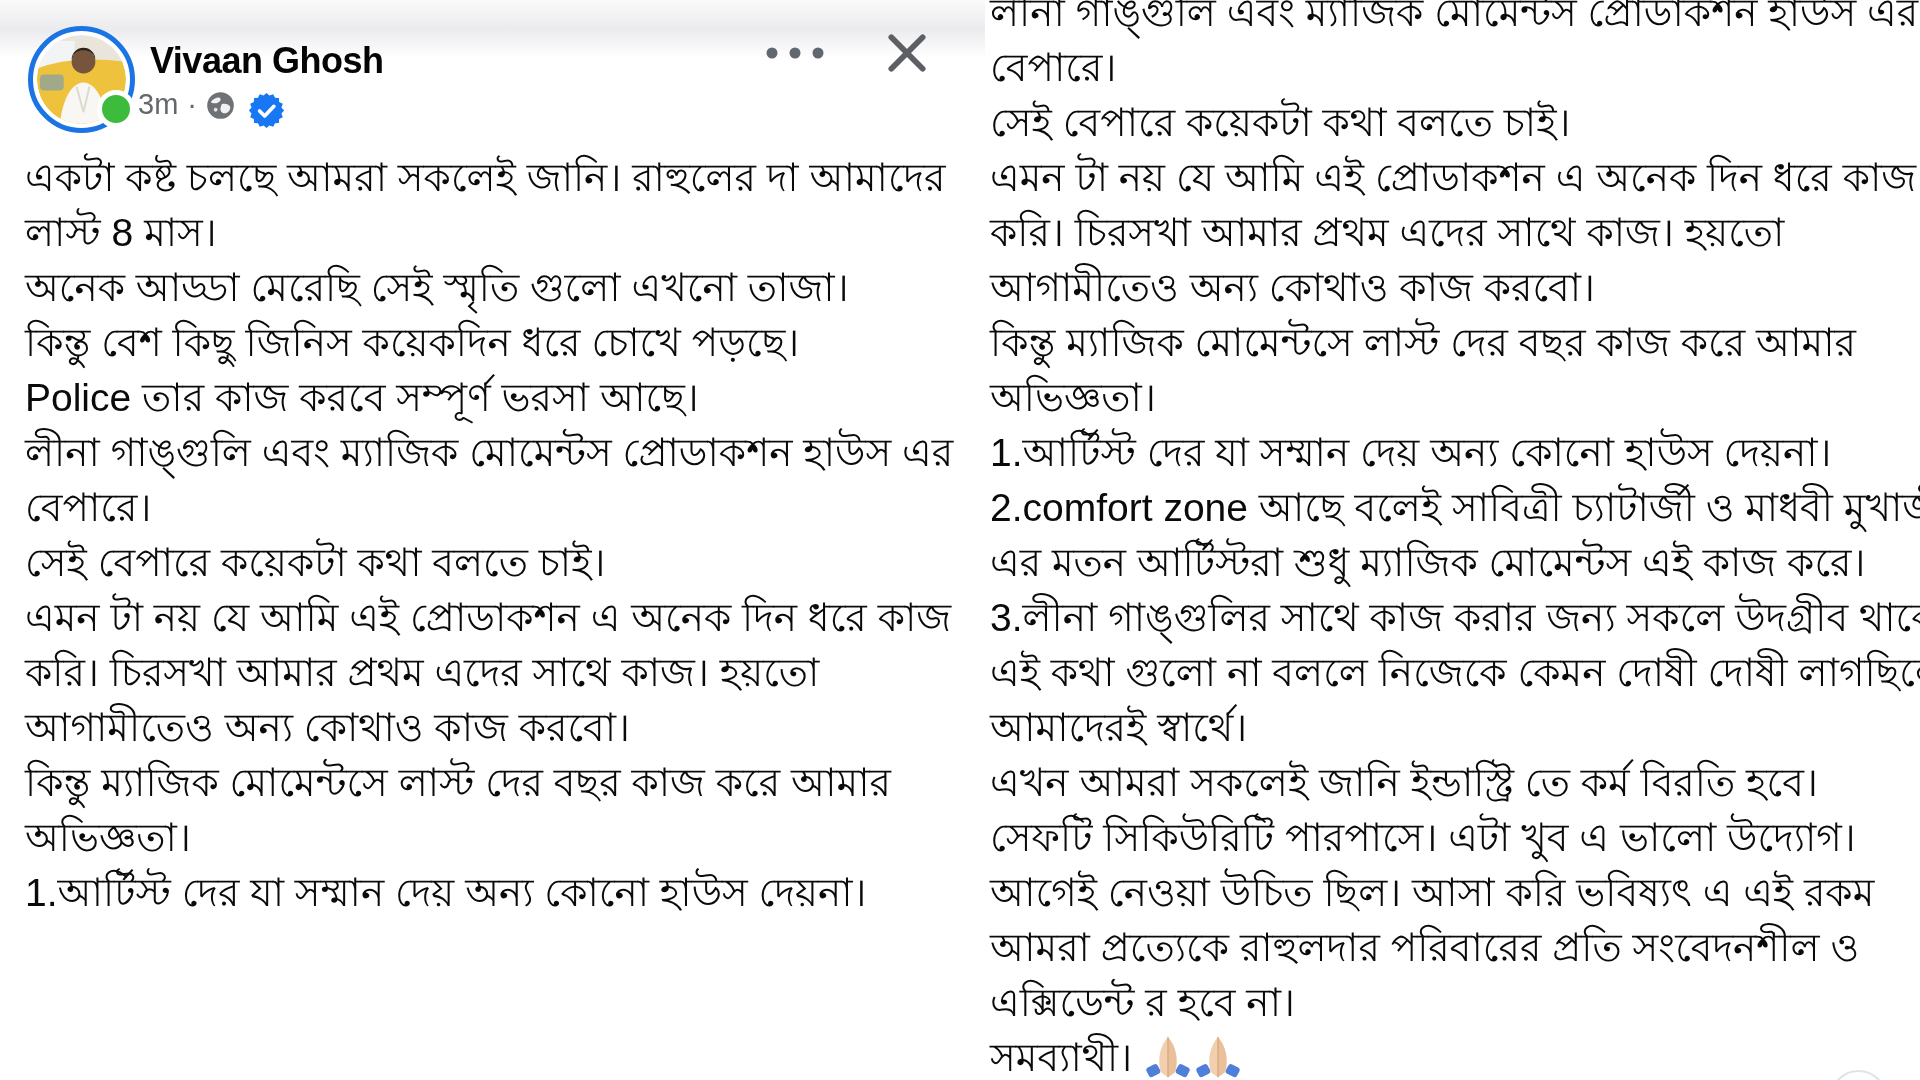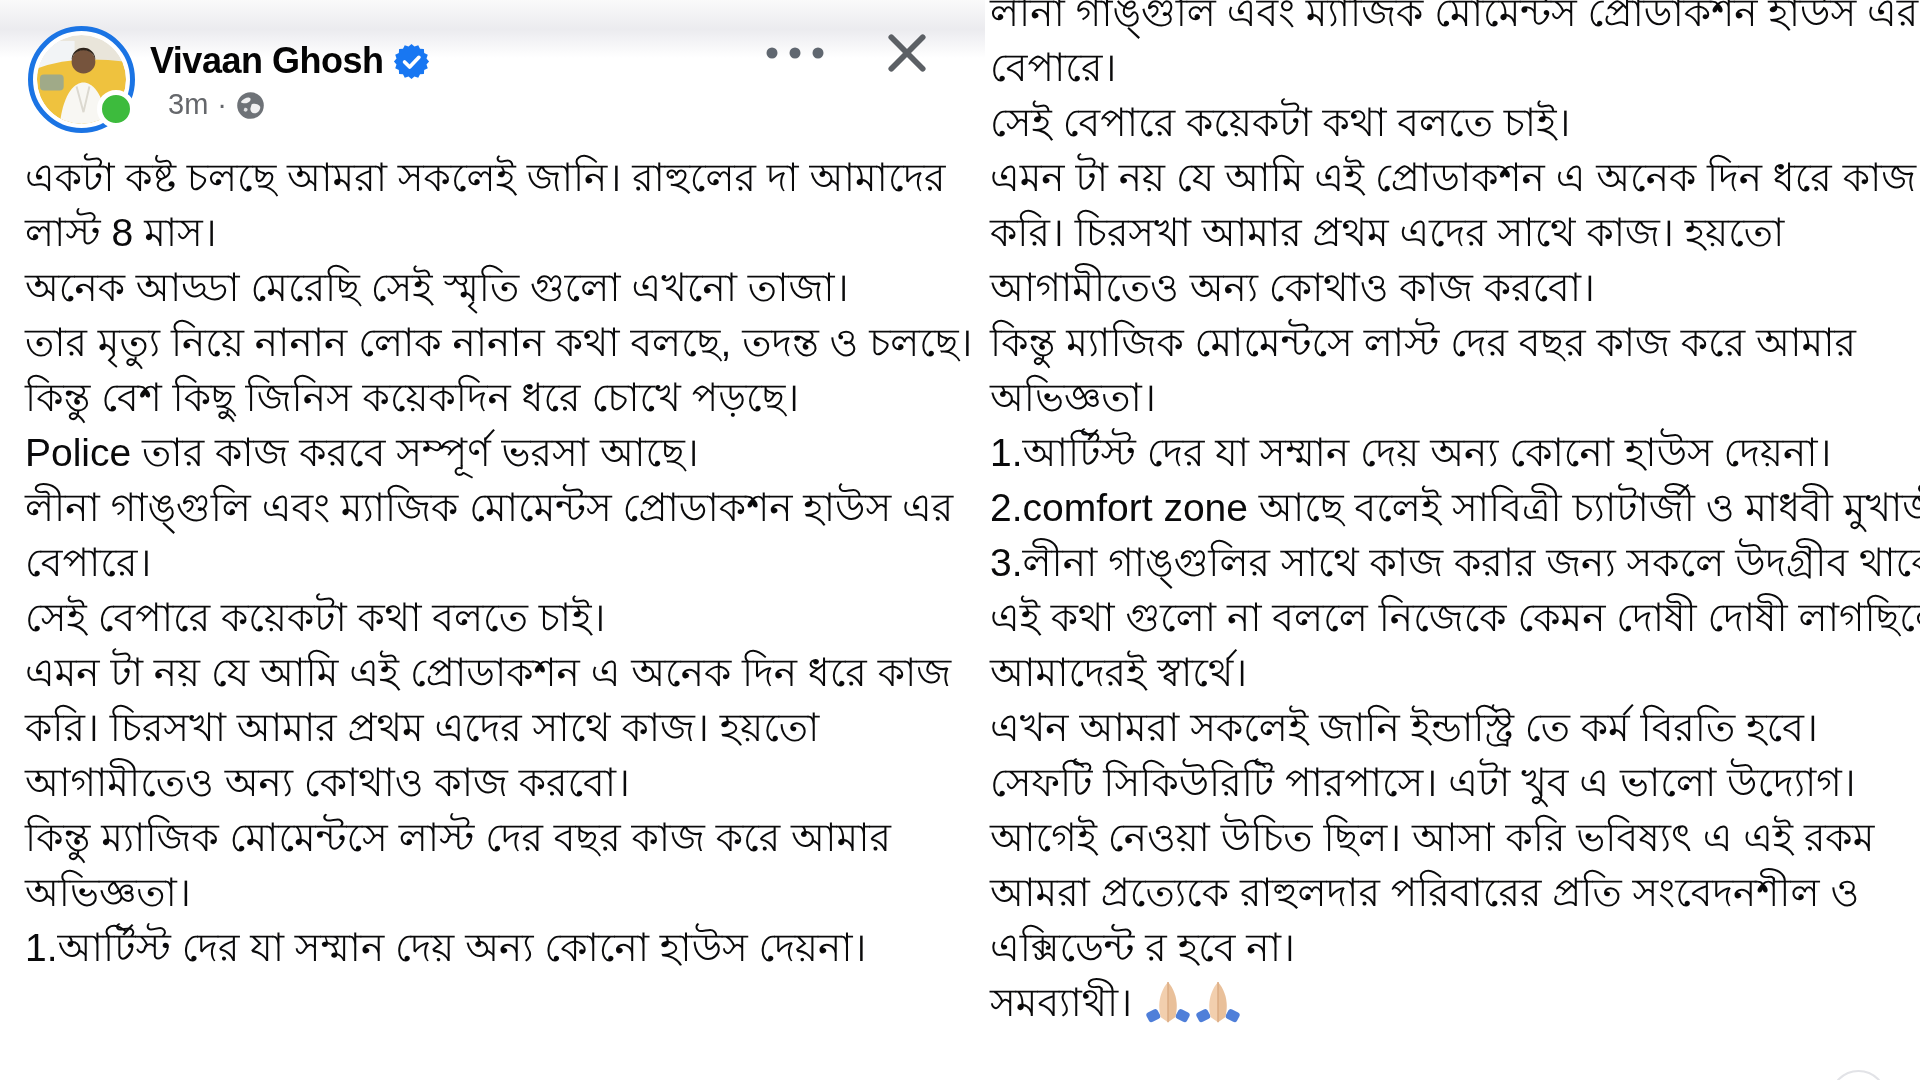--- a/index.html
+++ b/index.html
@@ -17,25 +17,25 @@
     position:absolute;inset:0;border-radius:50%;
     border:5px solid #1b74e4;box-sizing:border-box;background:#fff;
   }
   .avatar-photo{
     position:absolute;left:9px;top:9px;width:89px;height:89px;border-radius:50%;overflow:hidden;
   }
   .online-dot{
     position:absolute;left:69px;top:64px;width:38px;height:38px;border-radius:50%;
     background:#3dbb3d;border:5px solid #ffffff;box-sizing:border-box;
   }
-  .author-row{position:absolute;left:150px;top:40px;display:flex;align-items:center;gap:10px;}
+  .author-row{position:absolute;left:150px;top:40px;display:flex;align-items:center;gap:10px;flex-direction:column;}
   .author-name{font-size:36px;font-weight:bold;color:#050505;letter-spacing:-0.5px;cursor:pointer;}
   .badge{width:37px;height:37px;}
   .meta-row{
-    position:absolute;left:168px;top:88px;display:flex;align-items:center;gap:9px;
+    position:absolute;left:138px;top:88px;display:flex;align-items:center;gap:9px;
     font-size:29px;color:#65676b;
   }
   .globe{width:29px;height:29px;margin-top:2px;}
   .more-btn,.close-btn{
     position:absolute;border:none;background:transparent;padding:0;cursor:pointer;
     display:flex;align-items:center;justify-content:center;
   }
   .more-btn{left:760px;top:30px;width:70px;height:46px;}
   .close-btn{left:874px;top:26px;width:66px;height:54px;}
   
@@ -127,21 +127,20 @@
     <svg width="46" height="46" viewBox="0 0 44 44">
       <path d="M7 7 L37 37 M37 7 L7 37" stroke="#5c6065" stroke-width="5.5" stroke-linecap="round"></path>
     </svg>
   </button>
 
   <div class="col col-left">
     <div>
         <div class="post-line">একটা কষ্ট চলছে আমরা সকলেই জানি। রাহুলের দা আমাদের</div>
         <div class="post-line">লাস্ট 8 মাস।</div>
         <div class="post-line">অনেক আড্ডা মেরেছি সেই স্মৃতি গুলো এখনো তাজা।</div>
-        <div class="post-line">তার মৃত্যু নিয়ে নানান লোক নানান কথা বলছে, তদন্ত ও চলছে।</div>
         <div class="post-line">কিন্তু বেশ কিছু জিনিস কয়েকদিন ধরে চোখে পড়ছে।</div>
         <div class="post-line">Police তার কাজ করবে সম্পূর্ণ ভরসা আছে।</div>
         <div class="post-line">লীনা গাঙ্গুলি এবং ম্যাজিক মোমেন্টস  প্রোডাকশন হাউস এর</div>
         <div class="post-line">বেপারে।</div>
         <div class="post-line">সেই বেপারে কয়েকটা কথা বলতে চাই।</div>
         <div class="post-line">এমন টা নয় যে আমি এই প্রোডাকশন এ অনেক দিন ধরে কাজ</div>
         <div class="post-line">করি। চিরসখা আমার প্রথম এদের সাথে কাজ। হয়তো</div>
         <div class="post-line">আগামীতেও অন্য কোথাও কাজ করবো।</div>
         <div class="post-line">কিন্তু ম্যাজিক মোমেন্টসে লাস্ট দের বছর কাজ করে আমার</div>
         <div class="post-line">অভিজ্ঞতা।</div>
@@ -154,20 +153,21 @@
         <div class="post-line">লীনা গাঙ্গুলি এবং ম্যাজিক মোমেন্টস  প্রোডাকশন হাউস এর</div>
         <div class="post-line">বেপারে।</div>
         <div class="post-line">সেই বেপারে কয়েকটা কথা বলতে চাই।</div>
         <div class="post-line">এমন টা নয় যে আমি এই প্রোডাকশন এ অনেক দিন ধরে কাজ</div>
         <div class="post-line">করি। চিরসখা আমার প্রথম এদের সাথে কাজ। হয়তো</div>
         <div class="post-line">আগামীতেও অন্য কোথাও কাজ করবো।</div>
         <div class="post-line">কিন্তু ম্যাজিক মোমেন্টসে লাস্ট দের বছর কাজ করে আমার</div>
         <div class="post-line">অভিজ্ঞতা।</div>
         <div class="post-line">1.আর্টিস্ট দের যা সম্মান দেয় অন্য কোনো হাউস দেয়না।</div>
         <div class="post-line">2.comfort zone আছে বলেই সাবিত্রী চ্যাটার্জী ও মাধবী মুখার্জী</div>
+        <div class="post-line">এর মতন আর্টিস্টরা শুধু ম্যাজিক মোমেন্টস এই কাজ করে।</div>
         <div class="post-line">3.লীনা গাঙ্গুলির সাথে কাজ করার জন্য সকলে উদগ্রীব থাকে।</div>
         <div class="post-line">এই কথা গুলো না বললে নিজেকে কেমন দোষী দোষী লাগছিলো।</div>
         <div class="post-line">আমাদেরই স্বার্থে।</div>
         <div class="post-line">এখন আমরা সকলেই জানি ইন্ডাস্ট্রি তে কর্ম বিরতি হবে।</div>
         <div class="post-line">সেফটি সিকিউরিটি  পারপাসে। এটা খুব এ ভালো উদ্যোগ।</div>
         <div class="post-line">আগেই নেওয়া উচিত ছিল।  আসা করি ভবিষ্যৎ এ এই রকম</div>
         <div class="post-line">আমরা প্রত্যেকে রাহুলদার পরিবারের প্রতি সংবেদনশীল ও</div>
         <div class="post-line">এক্সিডেন্ট র হবে না।</div>
       </div>
     <div class="post-line">

